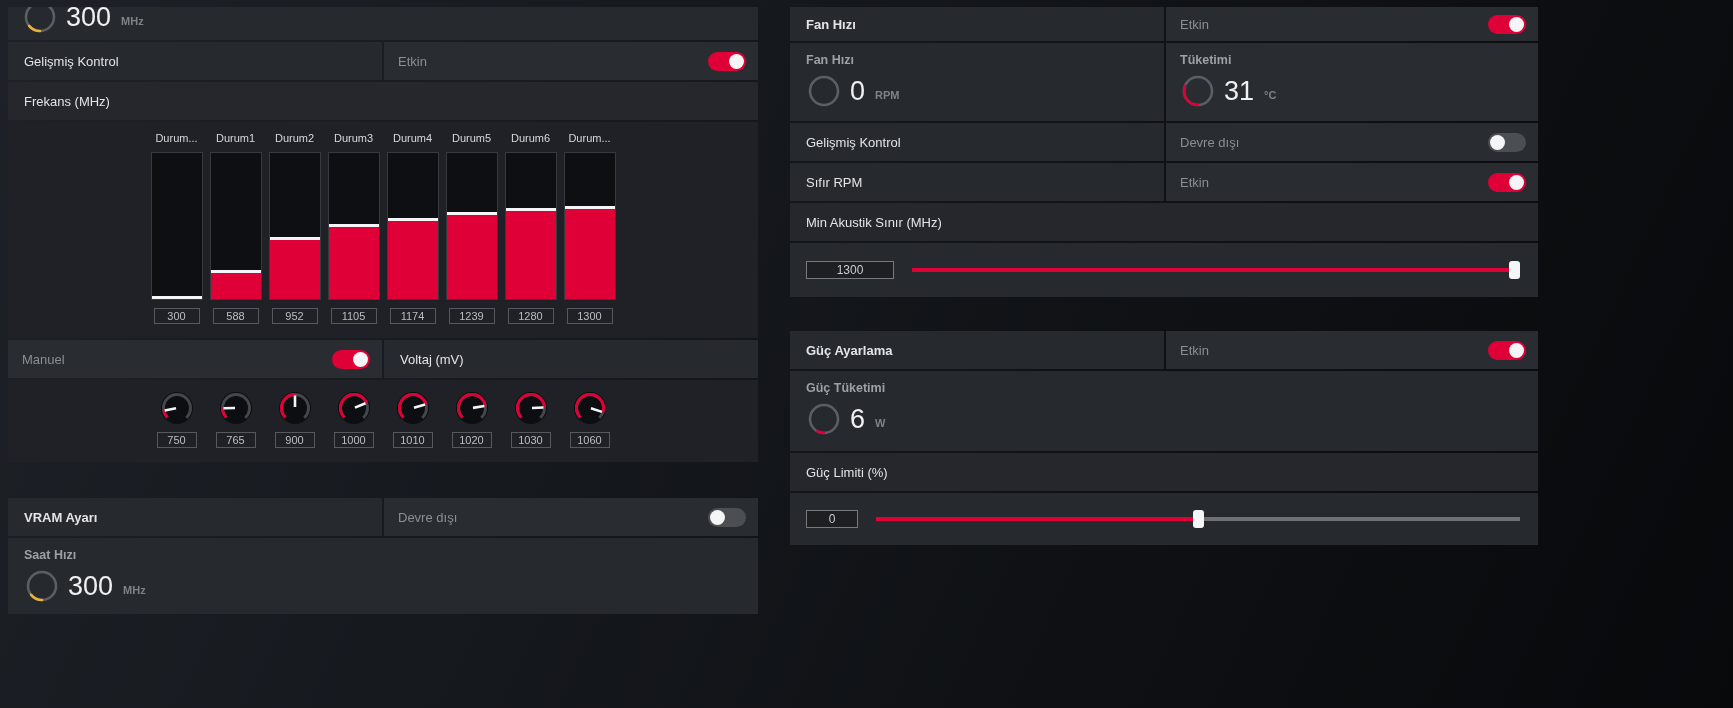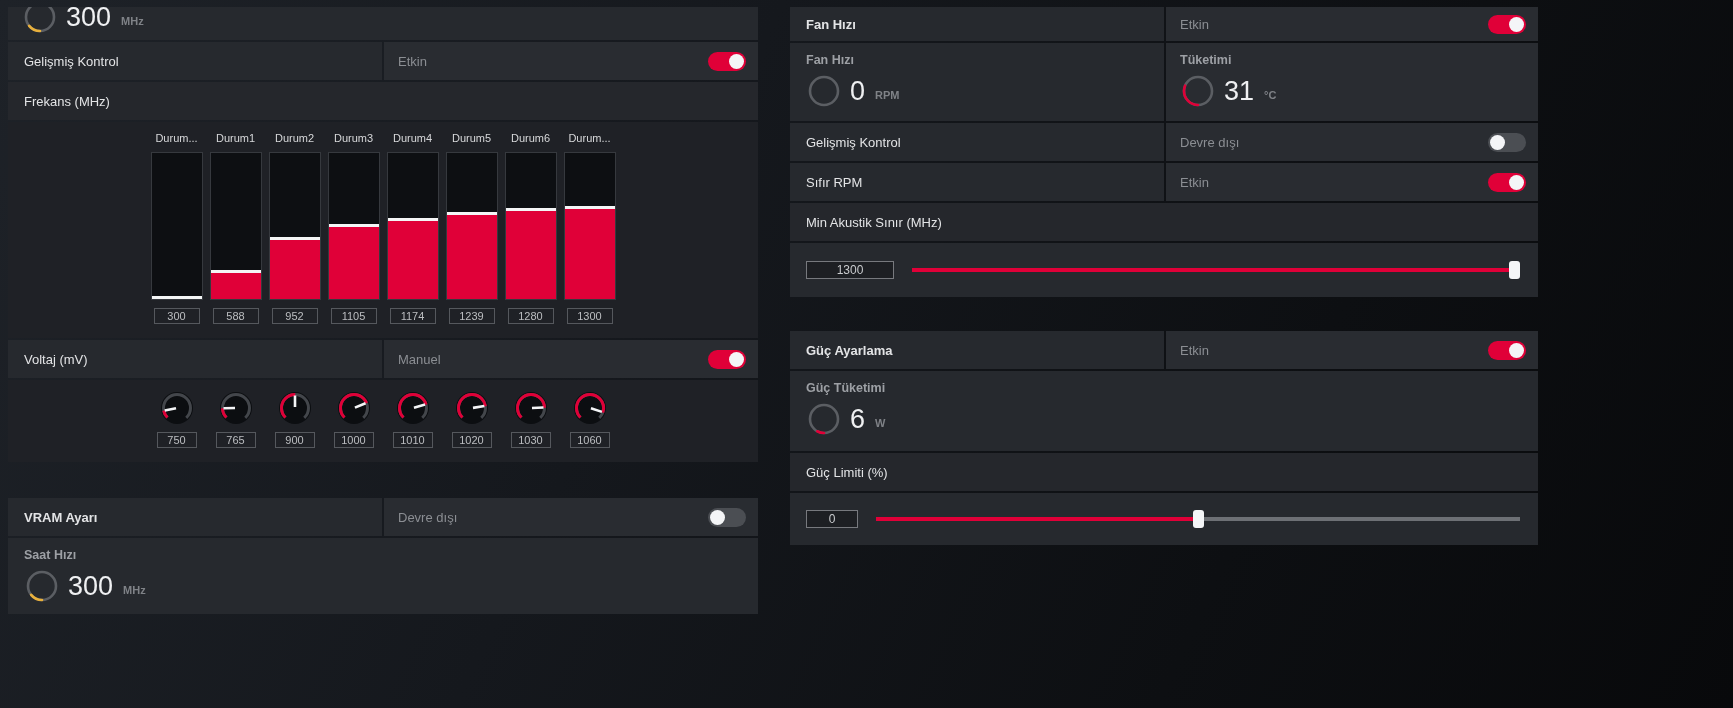--- a/index.html
+++ b/index.html
@@ -156,28 +156,28 @@
       <div class="bar-label">Durum...</div>
       <div class="bar-box">
         <div class="bar-fill" style="height:93px"></div>
       </div>
       <div class="bar-val">1300</div>
     </div>
         </div>
     </div>
 
     <div class="row split">
+      <div class="cell cell-status">
+        <span class="status">Manuel</span>
+        <div class="toggle on">
+            <div class="knob"></div>
+          </div>
+      </div>
       <div class="cell cell-label">
         <span>Voltaj (mV)</span>
-      </div>
-      <div class="cell cell-status">
-        <span class="status">Manuel</span>
-        <div class="toggle on">
-            <div class="knob"></div>
-          </div>
       </div>
     </div>
 
     <div class="knob-area">
       <div class="knobs">
           <div class="bar-col">
       <div class="knob-svg"><svg width="36" height="36" viewBox="0 0 36 36">
     <circle cx="18" cy="18" r="16" fill="#0c0e11"></circle>
     <circle cx="18" cy="18" r="13.5" fill="none" stroke="#43464b" stroke-width="3" stroke-dasharray="63.62 84.82" transform="rotate(135 18 18)"></circle>
     <circle cx="18" cy="18" r="13.5" fill="none" stroke="#e00038" stroke-width="3" stroke-dasharray="7.95 84.82" transform="rotate(135 18 18)"></circle>

